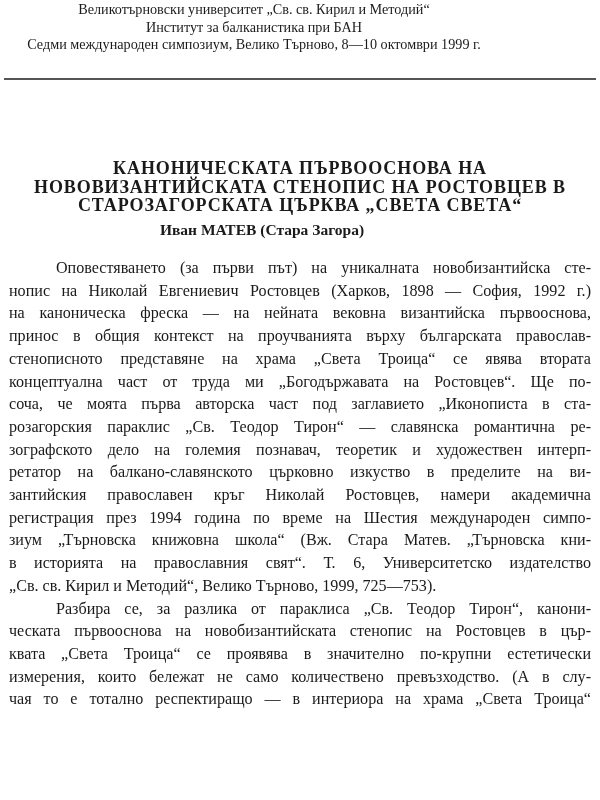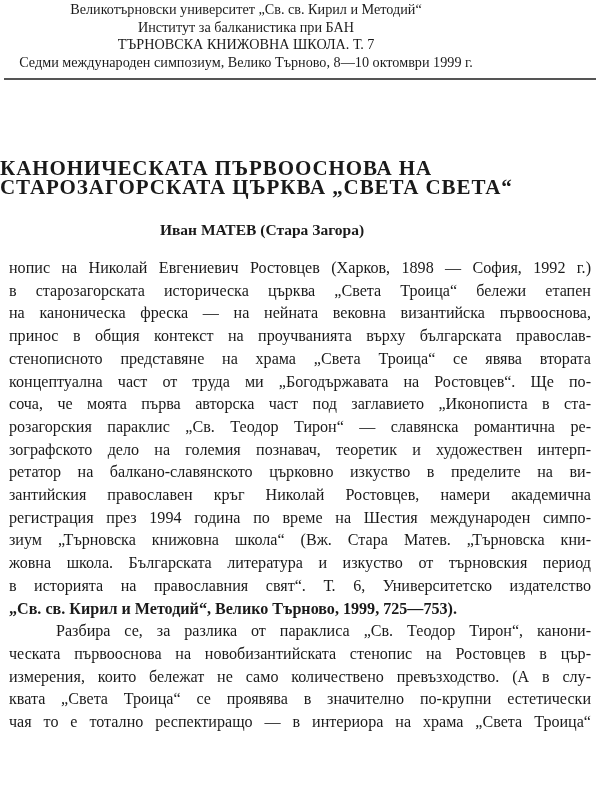--- a/index.html
+++ b/index.html
@@ -3,80 +3,79 @@
 <meta charset="utf-8">
 <style>
   html, body { margin: 0; padding: 0; }
   body {
     width: 600px; height: 800px; overflow: hidden;
     background: #ffffff; color: #1a1a1a;
     font-family: "Liberation Serif", "DejaVu Serif", serif;
     position: relative;
   }
   .header {
-    position: absolute; left: 0; top: 0; width: 492px;
+    position: absolute; left: 8px; top: 0; width: 492px;
     text-align: center; font-size: 14.2px; line-height: 17.5px;
     padding-top: 1px;
   }
   .header div { white-space: nowrap; }
   .rule {
     position: absolute; left: 4px; top: 78px; width: 592px; height: 2px;
     background: #555;
   }
   .title {
     position: absolute; left: 0; top: 159px; width: 600px;
-    text-align: left; font-weight: bold; font-size: 21px;
+    text-align: center; font-weight: bold; font-size: 18px;
     line-height: 18.5px; letter-spacing: 0.9px;
   }
   .title div { white-space: nowrap; }
   .author {
     position: absolute; left: 0; top: 221px; width: 524px;
     text-align: center; font-weight: bold; font-size: 15.5px;
   }
   .body {
     position: absolute; left: 9px; top: 257px; width: 582px;
     font-size: 16.1px; line-height: 22.7px;
   }
   .line { white-space: nowrap; text-align: justify; text-align-last: justify; display: block; }
   .line.indent { padding-left: 47px; }
-  .line.last { text-align-last: left; font-weight: bold; }
+  .line.last { text-align-last: left; }
 </style>
 </head>
 <body>
 
 <div class="header">
   <div>Великотърновски университет „Св. св. Кирил и Методий“</div>
   <div>Институт за балканистика при БАН</div>
-  <div>ТЪРНОВСКА КНИЖОВНА ШКОЛА. Т. 7</div>
   <div>Седми международен симпозиум, Велико Търново, 8—10 октомври 1999 г.</div>
 </div>
 <div class="rule"></div>
 
 <div class="title">
   <div>КАНОНИЧЕСКАТА ПЪРВООСНОВА НА</div>
+  <div>НОВОВИЗАНТИЙСКАТА СТЕНОПИС НА РОСТОВЦЕВ В</div>
   <div>СТАРОЗАГОРСКАТА ЦЪРКВА „СВЕТА СВЕТА“</div>
 </div>
 <div class="author">Иван МАТЕВ (Стара Загора)</div>
 
 <div class="body">
+  <span class="line indent">Оповестяването (за първи път) на уникалната новобизантийска сте-</span>
   <span class="line">нопис на Николай Евгениевич Ростовцев (Харков, 1898 — София, 1992 г.)</span>
-  <span class="line">в старозагорската историческа църква „Света Троица“ бележи етапен</span>
   <span class="line">на каноническа фреска — на нейната вековна византийска първооснова,</span>
   <span class="line">принос в общия контекст на проучванията върху българската православ-</span>
   <span class="line">стенописното представяне на храма „Света Троица“ се явява втората</span>
   <span class="line">концептуална част от труда ми „Богодържавата на Ростовцев“. Ще по-</span>
   <span class="line">соча, че моята първа авторска част под заглавието „Иконописта в ста-</span>
   <span class="line">розагорския параклис „Св. Теодор Тирон“ — славянска романтична ре-</span>
   <span class="line">зографското дело на големия познавач, теоретик и художествен интерп-</span>
   <span class="line">ретатор на балкано-славянското църковно изкуство в пределите на ви-</span>
   <span class="line">зантийския православен кръг Николай Ростовцев, намери академична</span>
   <span class="line">регистрация през 1994 година по време на Шестия международен симпо-</span>
   <span class="line">зиум „Търновска книжовна школа“ (Вж. Стара Матев. „Търновска кни-</span>
-  <span class="line">жовна школа. Българската литература и изкуство от търновския период</span>
   <span class="line">в историята на православния свят“. Т. 6, Университетско издателство</span>
   <span class="line last">„Св. св. Кирил и Методий“, Велико Търново, 1999, 725—753).</span>
   <span class="line indent">Разбира се, за разлика от параклиса „Св. Теодор Тирон“, канони-</span>
   <span class="line">ческата първооснова на новобизантийската стенопис на Ростовцев в цър-</span>
+  <span class="line">квата „Света Троица“ се проявява в значително по-крупни естетически</span>
   <span class="line">измерения, които бележат не само количествено превъзходство. (А в слу-</span>
-  <span class="line">квата „Света Троица“ се проявява в значително по-крупни естетически</span>
   <span class="line">чая то е тотално респектиращо — в интериора на храма „Света Троица“</span>
 
 </div>
 
 </body></html>

